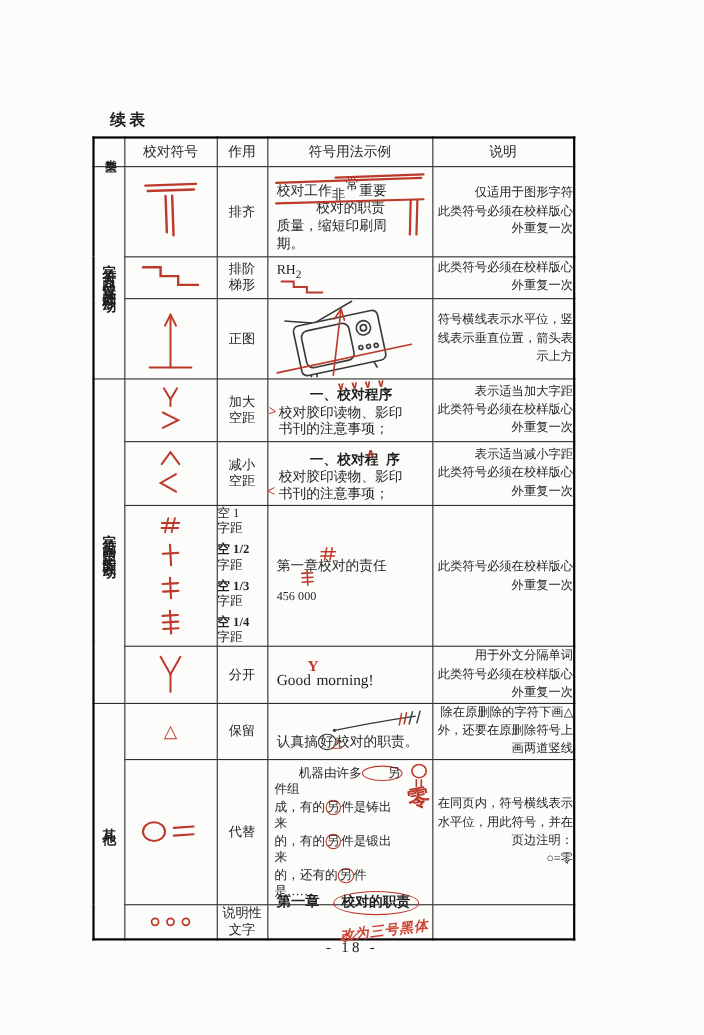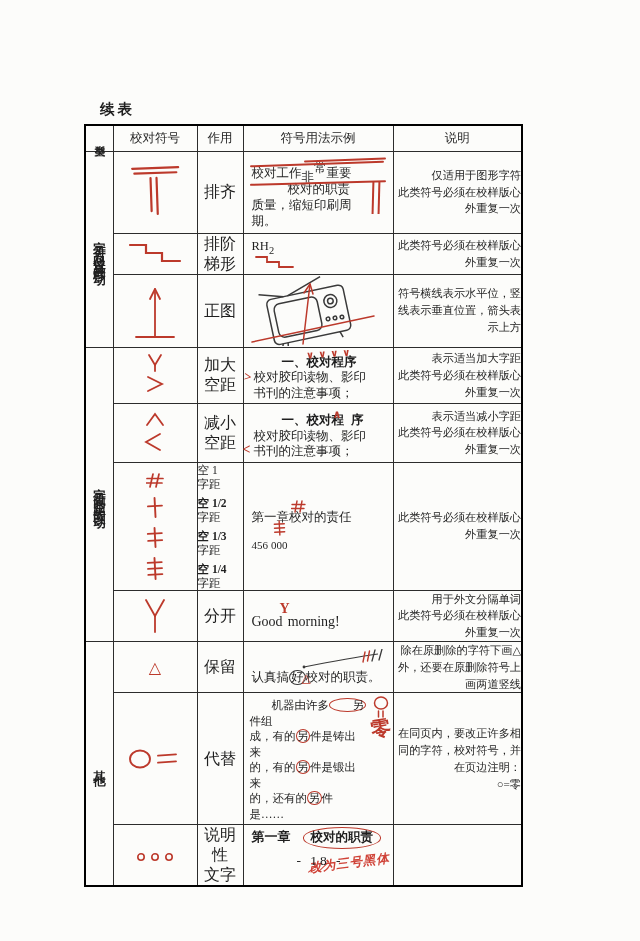--- a/index.html
+++ b/index.html
@@ -28,21 +28,21 @@
   tr.row-sep{height:41px;} tr.row-retain{height:48px;} tr.row-replace{height:89px;}
   tr.row-notetext{height:25px;}
   th{font-size:12.5px;font-weight:bold;text-align:center;}
   .vwrap{display:flex;align-items:center;justify-content:center;height:100%;}
   .vtext{
     writing-mode:vertical-rl;text-orientation:upright;
     font-weight:bold;font-size:12.5px;letter-spacing:4px;line-height:1;
   }
   .hdr-type{font-size:10.5px;letter-spacing:1px;}
   .sym-cell{text-align:center;}
-  .act-cell{font-size:16px;text-align:center;line-height:1.25;padding:2px 2px;}
+  .act-cell{font-size:12px;text-align:center;line-height:1.25;padding:2px 2px;}
   .act-left{text-align:left;padding-left:5px;font-size:11.5px;line-height:1.22;}
   .act-gap{margin-top:5px;font-weight:bold;}
   .note-cell{font-size:11.2px;line-height:1.5;padding:3px 6px;text-align:right;}
   .ex-cell{font-size:12.5px;font-weight:bold;text-align:left;position:relative;vertical-align:top;}
   .red{color:#bc392b;}
   
   .ex1{position:relative;height:100%;padding:10px 6px 0 8px;line-height:16px;}
   .low-ch{position:relative;top:4px;}
   .high-ch{position:relative;top:-5px;}
   .rline{position:absolute;height:1.6px;background:#bc392b;border-radius:2px;}
@@ -431,21 +431,21 @@
             <g stroke="#bc392b" stroke-width="1.5" fill="none" stroke-linecap="round">
               <ellipse cx="9" cy="7" rx="6.5" ry="6"></ellipse>
               <path d="M6.5 15 V21 M11 15 V21"></path>
             </g>
           </svg>
           <span class="zero red">零</span>
         </span>
       </div>
     </td>
     <td class="note-cell">
-      <div>在同页内，要改正许多相同的字符，校对符号，并在页边注明：</div>
+      <div>在同页内，符号横线表示水平位，用此符号，并在页边注明：</div>
       <div>○=零</div>
     </td>
   </tr>
 
   <tr class="row-notetext">
     <td class="sym-cell">
       <svg width="40" height="10" viewBox="0 0 40 10">
         <g stroke="#bc392b" stroke-width="1.6" fill="none">
           <circle cx="6" cy="5" r="3.2"></circle>
               <circle cx="20" cy="5" r="3.2"></circle>

